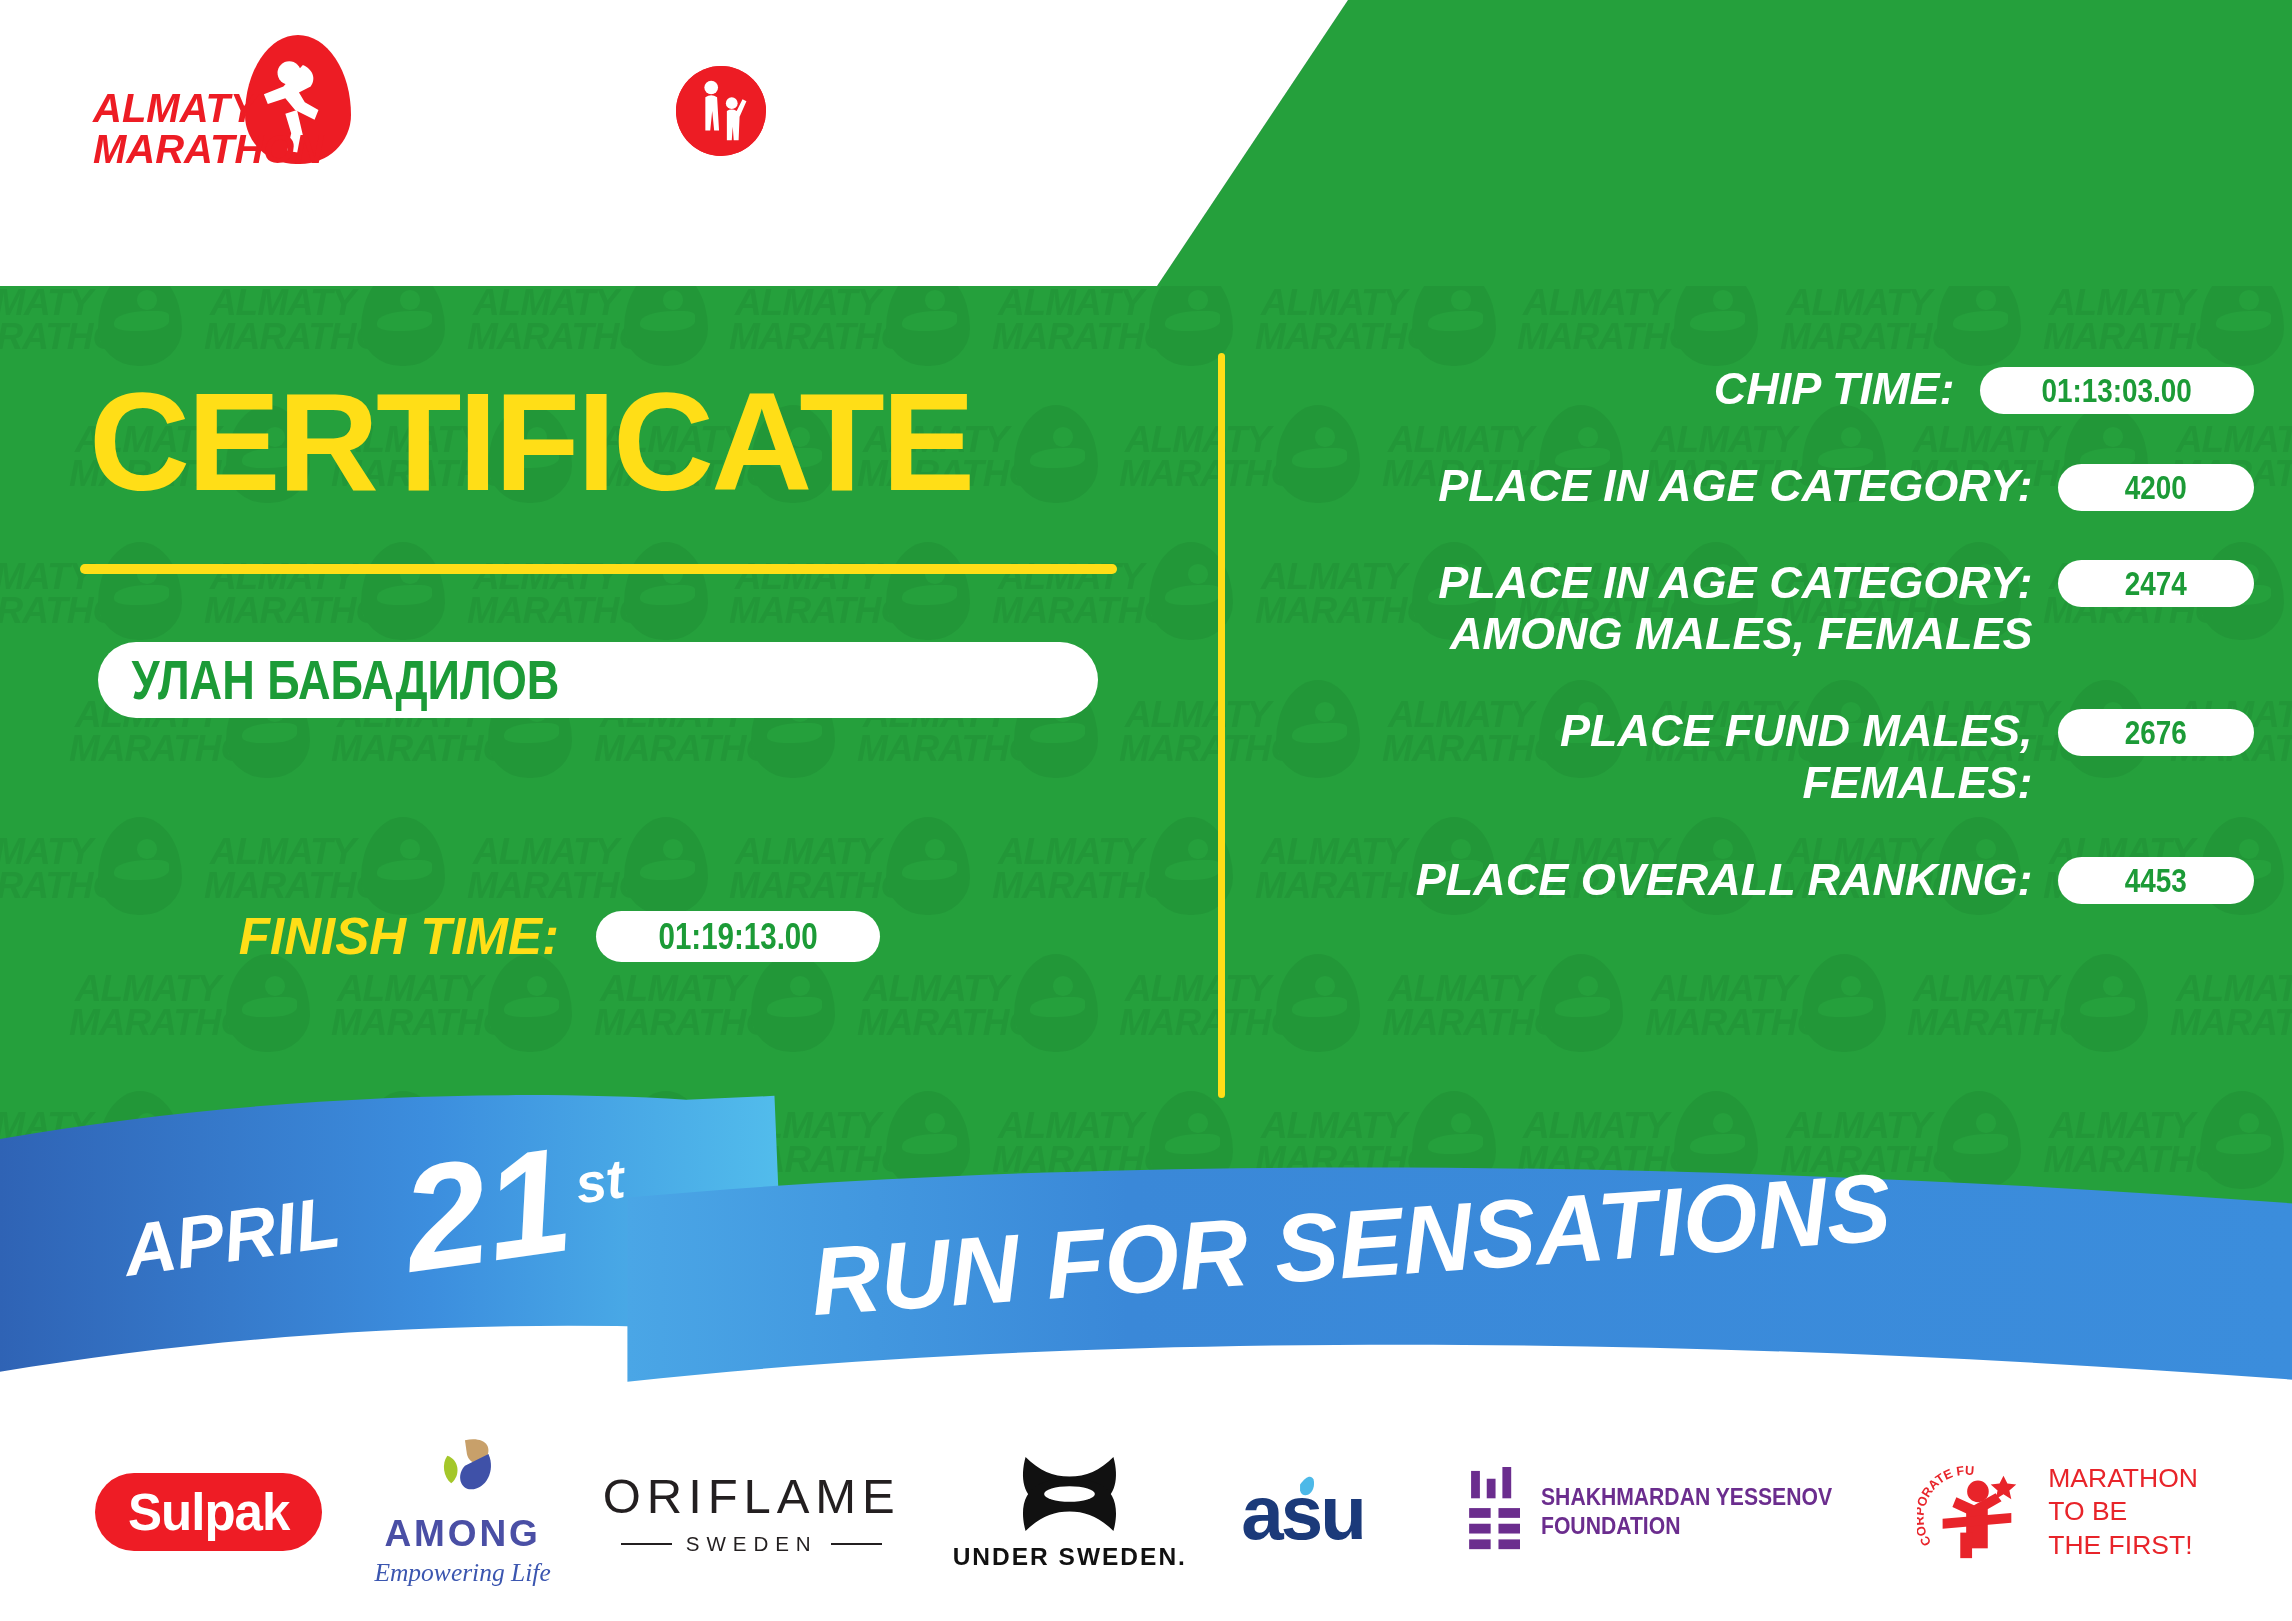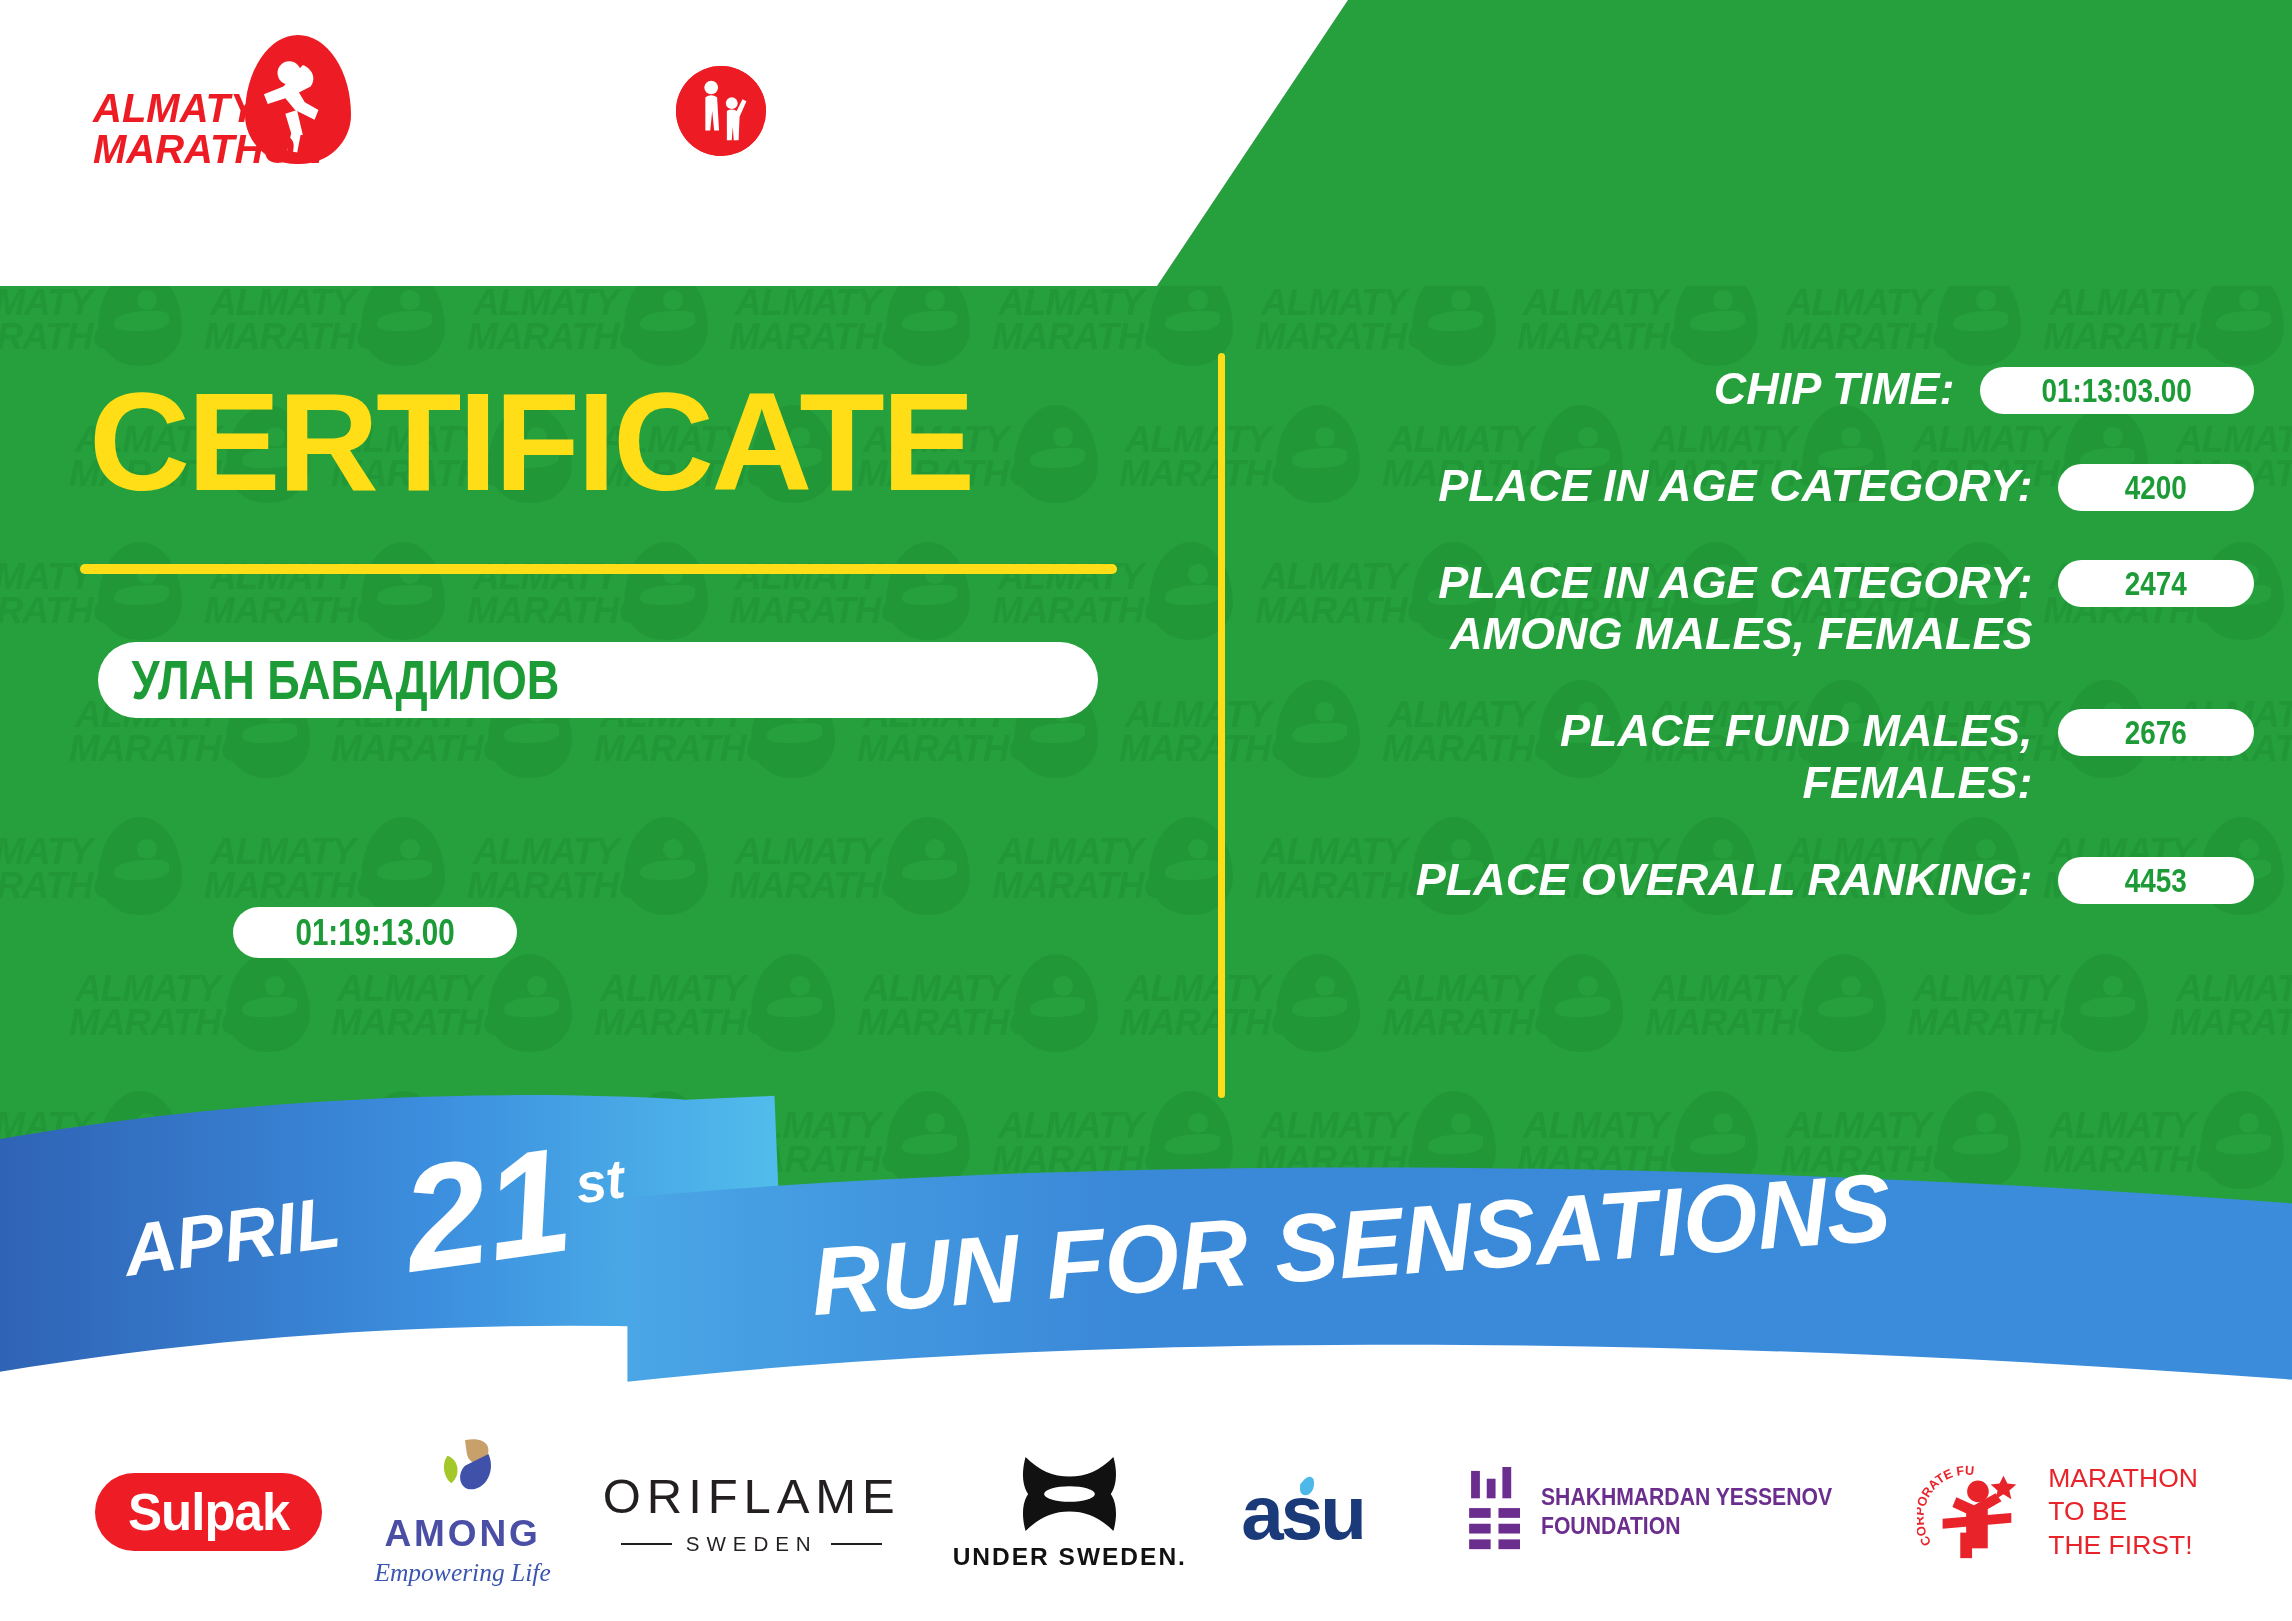--- a/index.html
+++ b/index.html
@@ -607,20 +607,21 @@
 
   <div class="cert-title">CERTIFICATE</div>
   <div class="cert-rule"></div>
 
   <div class="name-pill">
     <span>УЛАН БАБАДИЛОВ</span>
   </div>
 
 
   <div class="left-row" id="row-finish">
+    <div class="lbl yellow">FINISH TIME:</div>
     <div class="val-pill">
       <span>01:19:13.00</span>
     </div>
   </div>
 
   <div class="v-divider"></div>
 
   <div class="data-panel" id="results-panel">
       <div class="data-row wide">
         <div class="dlabel">CHIP TIME:</div>

